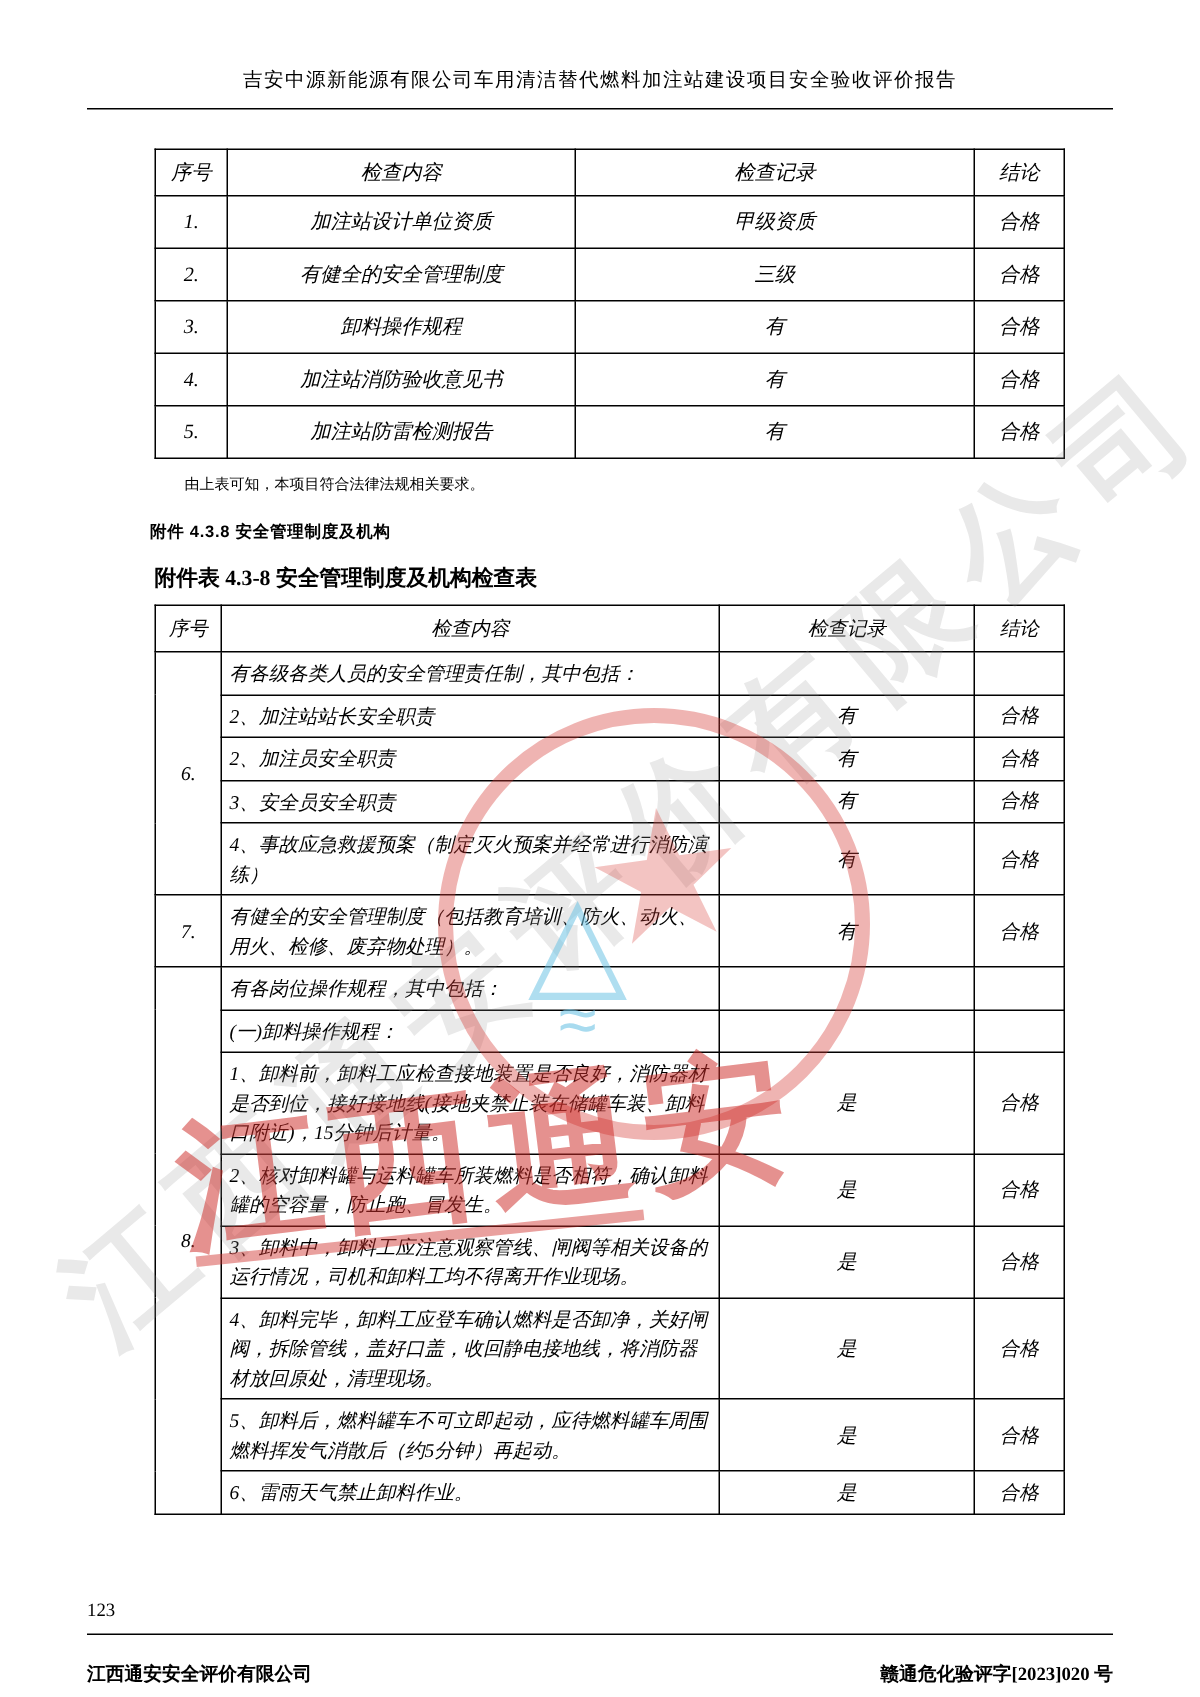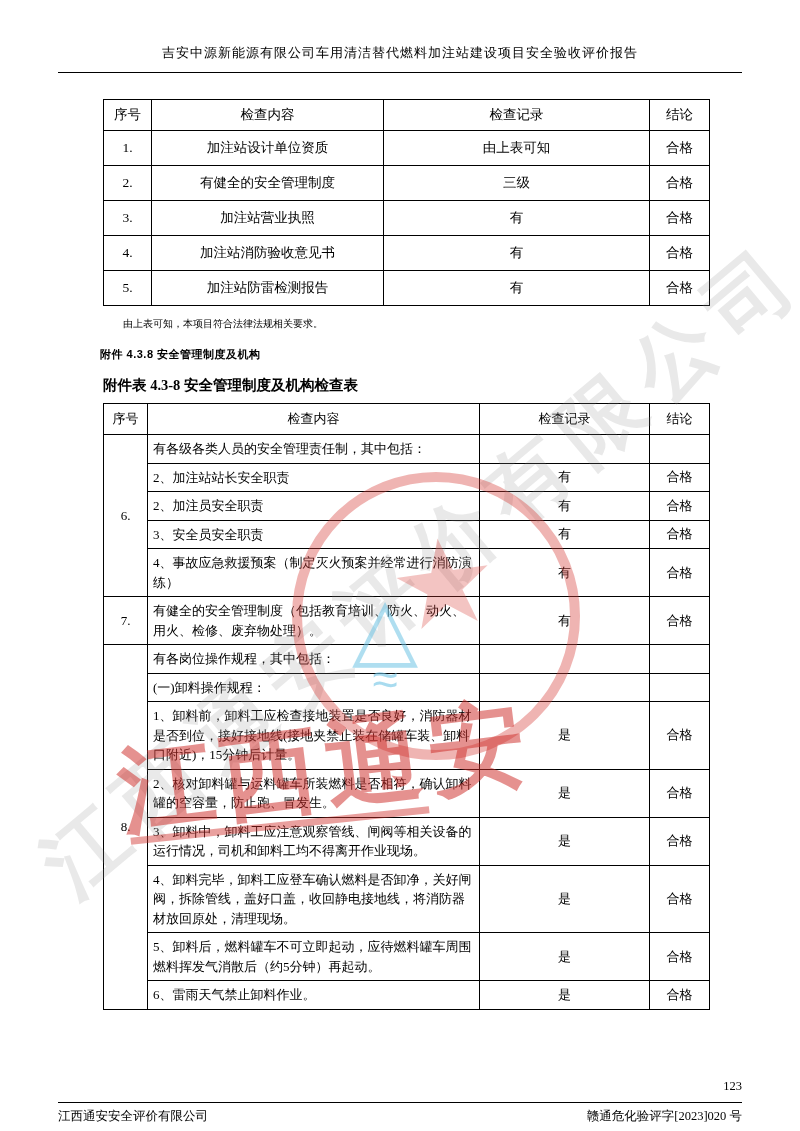--- a/index.html
+++ b/index.html
@@ -11,21 +11,21 @@
   .page{position:relative;width:800px;height:1131px;}
 
   
   .doc-header{
     margin:44px 58px 0 58px;
     text-align:center;font-size:13px;letter-spacing:1px;
     padding-bottom:10px;border-bottom:1.6px solid #000;
   }
 
   
-  table{border-collapse:collapse;table-layout:fixed;margin-left:103px;width:606px;font-size:13.5px;}
+  table{border-collapse:collapse;table-layout:fixed;margin-left:103px;width:606px;font-size:13.5px;font-style:italic;}
   td,th{border:1px solid #000;vertical-align:middle;font-weight:normal;overflow:hidden;}
   th{text-align:center;padding:6px 2px;}
 
   
   .t1{margin-top:26px;}
   .t1 td{text-align:center;padding:8px 3px;}
   .t1 .c-no{width:48px;}
   .t1 .c-content{width:232px;}
   .t1 .c-record{width:266px;}
   .t1 .c-result{width:60px;}
@@ -47,24 +47,24 @@
     margin:16px 90px 0 100px;font-size:11px;font-weight:700;
     font-family:"Liberation Sans","DejaVu Sans",sans-serif;letter-spacing:.5px;
   }
   .tbl-caption{
     margin:14px 90px 2px 103px;font-size:14.5px;font-weight:700;
     font-family:Liberation Serif, serif;
   }
 
   
   .footer{position:absolute;left:58px;right:58px;bottom:50px;}
-  .page-num{text-align:right;font-size:12.5px;margin-bottom:8px;}
+  .page-num{text-align:left;font-size:12.5px;margin-bottom:8px;}
   .footer-row{
-    border-top:1.6px solid #000;padding-top:5px;
-    display:flex;justify-content:space-between;font-size:12.5px;font-weight:400;
+    border-top:1.6px solid #000;padding-top:18px;
+    display:flex;justify-content:space-between;font-size:12.5px;font-weight:700;
   }
 
   
   .wm{position:absolute;pointer-events:none;z-index:5;}
   .wm-gray{
     left:-50px;top:490px;width:900px;text-align:center;
     transform:rotate(-40deg);transform-origin:center;
     font-size:82px;font-weight:700;letter-spacing:14px;
     color:rgba(145,145,145,0.20);
     font-family:"Liberation Sans","DejaVu Sans",sans-serif;white-space:nowrap;
@@ -110,32 +110,32 @@
     <tbody>
         <tr>
       <th>序号</th>
       <th>检查内容</th>
       <th>检查记录</th>
       <th>结论</th>
     </tr>
     <tr>
       <td>1.</td>
       <td>加注站设计单位资质</td>
-      <td>由上表可知</td>
+      <td>甲级资质</td>
       <td>合格</td>
     </tr>
     <tr>
       <td>2.</td>
       <td>有健全的安全管理制度</td>
       <td>三级</td>
       <td>合格</td>
     </tr>
     <tr>
       <td>3.</td>
-      <td>加注站营业执照</td>
+      <td>卸料操作规程</td>
       <td>有</td>
       <td>合格</td>
     </tr>
     <tr>
       <td>4.</td>
       <td>加注站消防验收意见书</td>
       <td>有</td>
       <td>合格</td>
     </tr>
     <tr>

